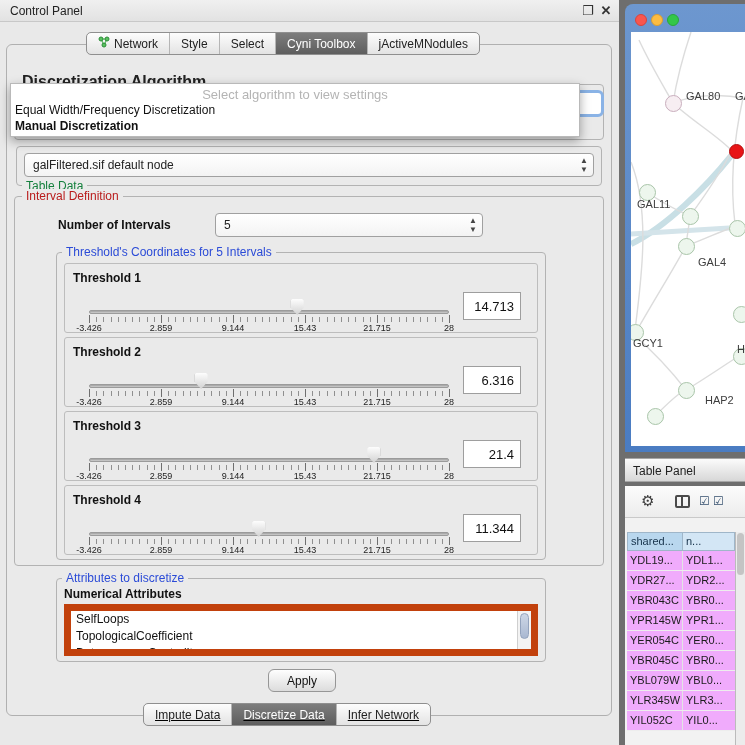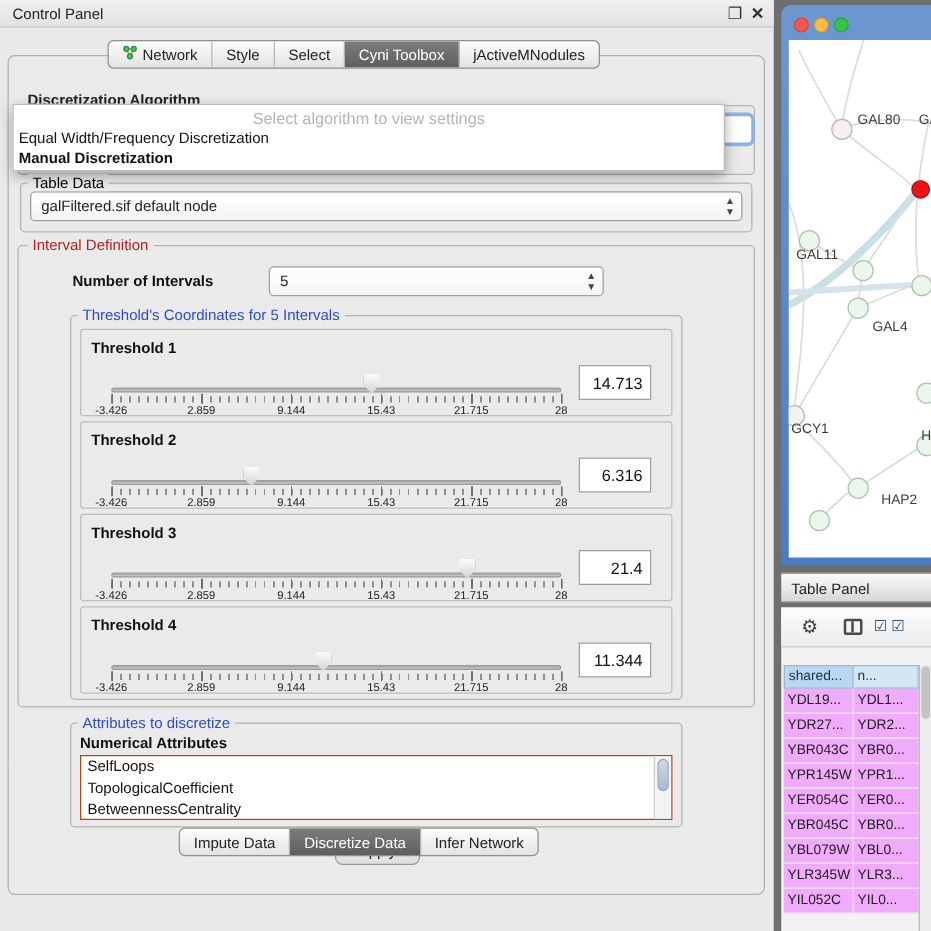--- a/index.html
+++ b/index.html
@@ -15,59 +15,59 @@
   .win-btn.close { left:598px; font-weight:bold; }
 
   .content-frame { position:absolute; left:6px; top:44px; width:606px; height:672px; border:1px solid #b0b0b0; border-radius:6px; background:#eaeaea; }
 
   
   .seg { position:absolute; display:inline-flex; height:23px; border:1px solid #8f8f8f; border-radius:5px; background:linear-gradient(#fdfdfd,#e3e3e3); overflow:hidden; z-index:10; }
   .seg .tab { display:flex; align-items:center; gap:4px; padding:0 11px; font-size:12px; color:#222; border-left:1px solid #b5b5b5; white-space:nowrap; }
   .seg .tab:first-child { border-left:none; }
   .seg .tab.selected { background:linear-gradient(#7d7d7d,#5e5e5e); color:#fff; }
   .top-tabs { left:86px; top:32px; }
-  .bottom-tabs { left:143px; top:662px; }
+  .bottom-tabs { left:143px; top:703px;text-decoration:underline; }
 
   
   .algo-group { position:absolute; left:14px; top:84px; width:590px; height:56px; border:1px solid #b3b3b3; border-radius:4px; z-index:1; }
-  .algo-label { position:absolute; left:22px; top:73px; font-size:12px; font-weight:bold; color:#222; z-index:2; }
+  .algo-label { position:absolute; left:22px; top:73px; font-size:16px; font-weight:bold; color:#222; z-index:2; }
   .algo-combo-peek { position:absolute; left:556px; top:90px; width:48px; height:27px; border-radius:6px; border:3px solid #8ab3e6; background:#fff; z-index:3; }
 
   .algo-popup { position:absolute; left:10px; top:83px; width:570px; height:54px; background:#fff; border:1px solid #b9b9b9; box-shadow:0 4px 10px rgba(0,0,0,.35); z-index:40; }
   .popup-placeholder { text-align:center; color:#b4b4b4; font-size:13px; padding-top:3px; }
   .popup-opt { font-size:12px; color:#111; padding:1px 4px; }
   .popup-opt.bold { font-weight:bold; }
 
   
   .group { position:absolute; border:1px solid #b3b3b3; border-radius:4px; }
   .gtitle { position:absolute; font-size:12px; background:#eaeaea; padding:0 4px; z-index:5; }
   .gtitle.green { color:#b91c1c; }
   .gtitle.blue { color:#2b4bd7; }
-  .gtitle.black { color:#000000; }
+  .gtitle.black { color:#15803d;margin-top:40px; }
 
   
   .combo { position:absolute; height:24px; background:linear-gradient(#ffffff,#f3f3f3); border:1px solid #a0a0a0; border-radius:4px; display:flex; align-items:center; font-size:12px; color:#222; padding:0 8px; }
   .combo .stepper { position:absolute; right:5px; top:2px; display:flex; flex-direction:column; line-height:9px; font-size:8px; color:#444; }
 
   .label-bold { position:absolute; font-size:12px; font-weight:bold; color:#111; }
 
   
   .thr-row { position:absolute; left:64px; width:474px; height:70px; border:1px solid #bdbdbd; border-radius:3px; background:#eaeaea; }
   .thr-label { position:absolute; left:8px; top:7px; font-size:12px; font-weight:bold; color:#111; }
   .slider { position:absolute; left:24px; top:32px; width:360px; height:38px; }
   .slider-track { position:absolute; left:0; top:14px; width:100%; height:4px; background:#c6c6c6; border:1px solid #9b9b9b; border-radius:2px; box-shadow:inset 0 1px 1px rgba(0,0,0,.15); }
   .slider-thumb { position:absolute; top:3px; width:13px; height:16px; background:linear-gradient(#fdfdfd,#d2d2d2); clip-path:polygon(12% 0,88% 0,100% 10%,100% 55%,50% 100%,0 55%,0 10%); filter:drop-shadow(0 0 1px #6f6f6f); }
   .ticks { position:absolute; left:0; top:21px; width:361px; height:5px; background:repeating-linear-gradient(90deg,#8f8f8f 0,#8f8f8f 1px,transparent 1px,transparent 7.2px); }
   .ticks-major { position:absolute; left:0; top:19px; width:361px; height:8px; background:repeating-linear-gradient(90deg,#6f6f6f 0,#6f6f6f 1px,transparent 1px,transparent 72px); }
   .tlabel { position:absolute; top:27px; font-size:9px; color:#222; transform:translateX(-50%); white-space:nowrap; }
   .thr-value { position:absolute; left:398px; top:28px; width:58px; height:28px; background:#fff; border:1px solid #9e9e9e; font-size:13px; color:#111; display:flex; align-items:center; justify-content:flex-end; padding-right:6px; }
 
   
   .attr-sub { position:absolute; left:64px; top:587px; font-size:12px; font-weight:bold; color:#111; }
-  .attr-list { position:absolute; left:64px; top:604px; width:474px; height:52px; background:#fff; border:1px solid #c2410c; overflow:hidden; }
+  .attr-list { position:absolute; left:64px; top:604px; width:474px; height:52px; background:#fff; border:7px solid #c2410c; overflow:hidden; }
   .attr-item { font-size:12px; color:#111; height:17px; line-height:17px; padding-left:5px; }
   .attr-scroll { position:absolute; right:0; top:0; width:14px; height:100%; background:#f3f3f3; border-left:1px solid #cfcfcf; }
   .attr-thumb { position:absolute; left:2px; top:2px; width:9px; height:26px; border-radius:5px; background:linear-gradient(#cdd7e6,#a9b8d1); border:1px solid #93a3bd; }
 
   .apply-btn { position:absolute; left:268px; top:669px; width:68px; height:23px; border:1px solid #969696; border-radius:6px; background:linear-gradient(#fefefe,#dcdcdc); font-size:12px; color:#111; display:flex; align-items:center; justify-content:center; }
 
   
   .netwin { position:absolute; left:625px; top:4px; width:120px; height:448px; background:linear-gradient(#6d97cf,#4a7cc2); border-radius:8px 0 0 0; }
   .tlight { position:absolute; top:10px; width:12px; height:12px; border-radius:50%; }
   .tl-red   { left:10px; background:#f9564e; border:1px solid #d8443e; }

